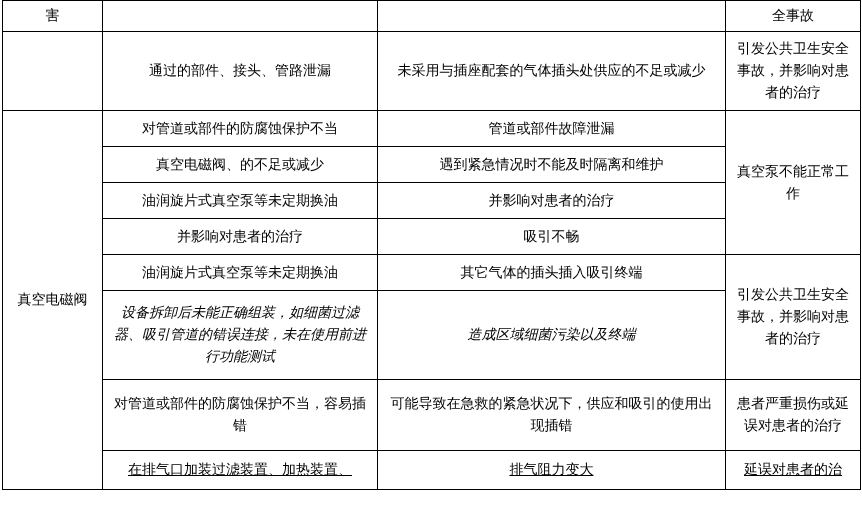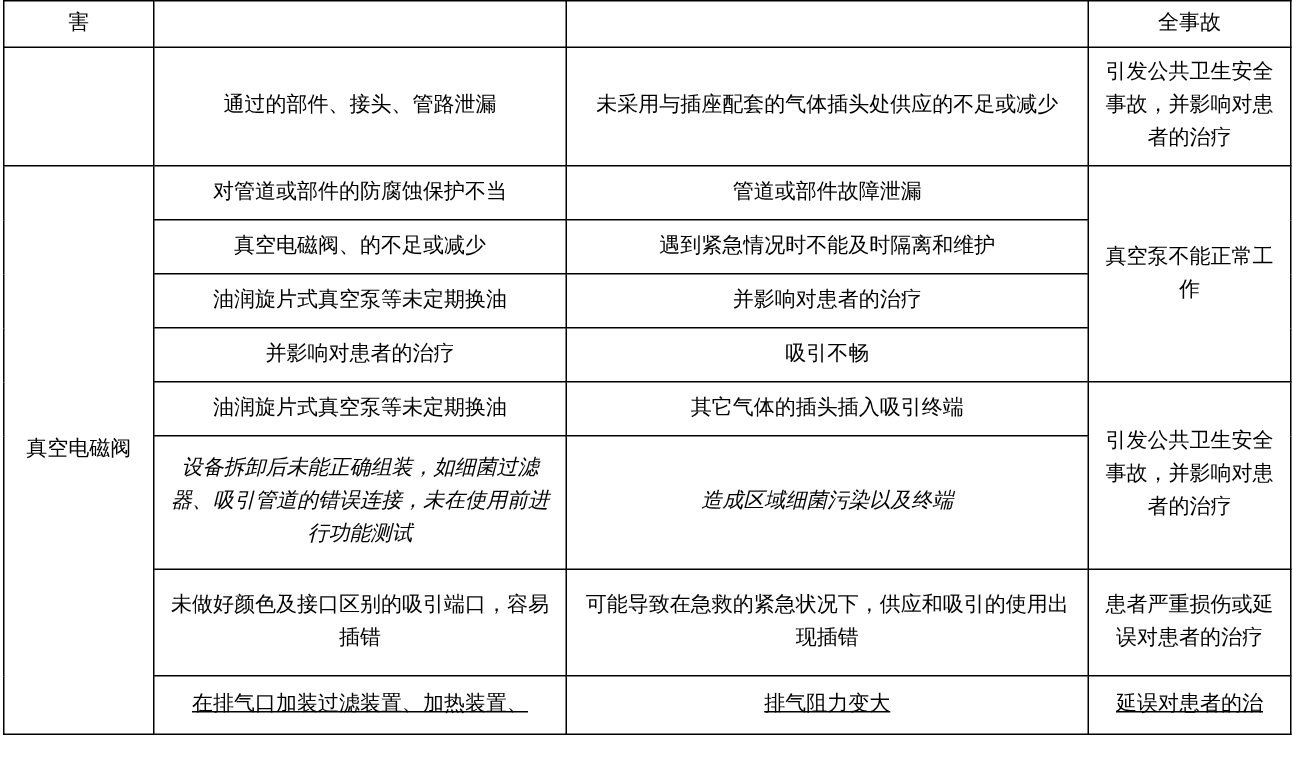--- a/index.html
+++ b/index.html
@@ -157,21 +157,21 @@
         <td class="tall-2">
           <span class="cell-text">设备拆卸后未能正确组装，如细菌过滤器、吸引管道的错误连接，未在使用前进行功能测试</span>
         </td>
         <td class="tall-2">
           <span class="cell-text">造成区域细菌污染以及终端</span>
         </td>
       </tr>
 
       <tr>
         <td class="tall-3">
-          <span class="cell-text">未做好颜色及接口区别的吸引端口，容易插错</span>
+          <span class="cell-text">对管道或部件的防腐蚀保护不当，容易插错</span>
         </td>
         <td class="tall-3">
           <span class="cell-text">可能导致在急救的紧急状况下，供应和吸引的使用出现插错</span>
         </td>
         <td class="tall-3">
           <span class="cell-text">患者严重损伤或延误对患者的治疗</span>
         </td>
       </tr>
 
       <tr>

